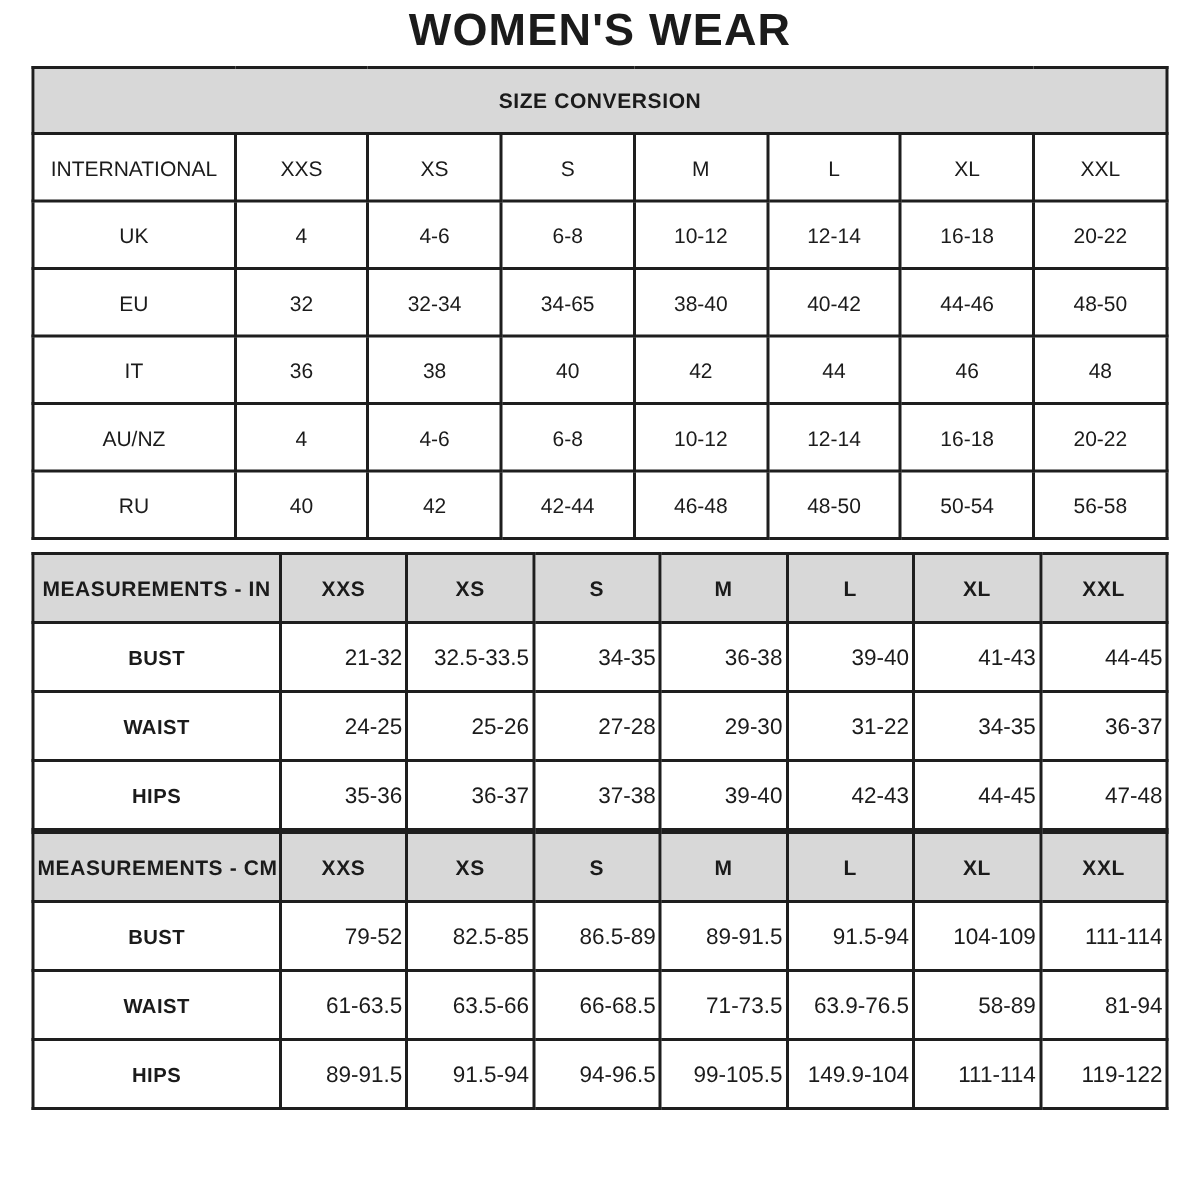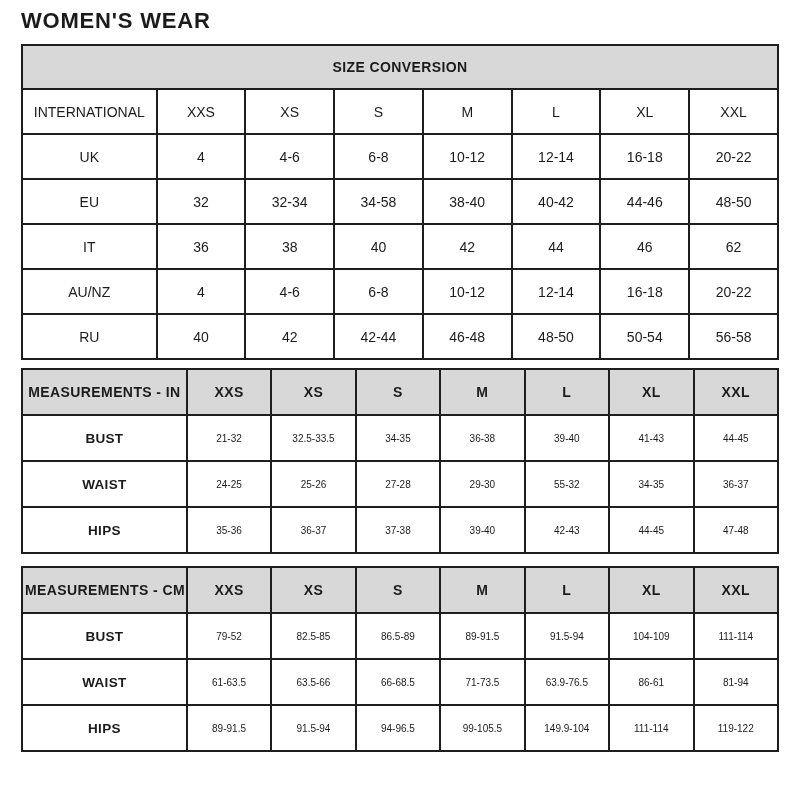--- a/index.html
+++ b/index.html
@@ -11,22 +11,22 @@
   }
   .page {
     width: 800px;
     height: 800px;
     box-sizing: border-box;
     padding: 8px 21px 0 21px;
     background: #ffffff;
     overflow: hidden;
   }
   .title {
-    text-align: left;
-    font-size: 22px;
+    text-align: center;
+    font-size: 30px;
     line-height: 26px;
     font-weight: 700;
     letter-spacing: 0.8px;
     margin: 0 0 10px 0;
   }
   table.tbl {
     border-collapse: collapse;
     table-layout: fixed;
     width: 100%;
   }
@@ -40,23 +40,23 @@
     white-space: nowrap;
   }
   
   #table-conversion { margin-bottom: 8px; }
   #table-conversion .c-label { width: 17.8%; }
   #table-conversion td { height: 43px; }
   #table-conversion td.hdr { height: 42px; }
   
   .tbl-measure .c-label { width: 21.8%; }
   .tbl-measure td { height: 44px; }
-  .tbl-measure td.mval { font-size: 10px; }
+  .tbl-measure td.mval { font-size: 15px; text-align: right; }
   .tbl-measure td.mlabel { font-weight: 700; font-size: 13.5px; letter-spacing: 0.3px; }
-  #table-in { margin-bottom: 12px; }
+  #table-in { }
   
   .tbl td.hdr {
     background: #d8d8d8;
     font-weight: 700;
     font-size: 14px;
     letter-spacing: 0.4px;
   }
 </style>
 </head>
 <body>
@@ -97,35 +97,35 @@
           <td>6-8</td>
           <td>10-12</td>
           <td>12-14</td>
           <td>16-18</td>
           <td>20-22</td>
         </tr>
         <tr>
           <td>EU</td>
           <td>32</td>
           <td>32-34</td>
-          <td>34-58</td>
+          <td>34-65</td>
           <td>38-40</td>
           <td>40-42</td>
           <td>44-46</td>
           <td>48-50</td>
         </tr>
         <tr>
           <td>IT</td>
           <td>36</td>
           <td>38</td>
           <td>40</td>
           <td>42</td>
           <td>44</td>
           <td>46</td>
-          <td>62</td>
+          <td>48</td>
         </tr>
         <tr>
           <td>AU/NZ</td>
           <td>4</td>
           <td>4-6</td>
           <td>6-8</td>
           <td>10-12</td>
           <td>12-14</td>
           <td>16-18</td>
           <td>20-22</td>
@@ -174,21 +174,21 @@
           <td class="mval">39-40</td>
           <td class="mval">41-43</td>
           <td class="mval">44-45</td>
         </tr>
         <tr>
           <td class="mlabel">WAIST</td>
           <td class="mval">24-25</td>
           <td class="mval">25-26</td>
           <td class="mval">27-28</td>
           <td class="mval">29-30</td>
-          <td class="mval">55-32</td>
+          <td class="mval">31-22</td>
           <td class="mval">34-35</td>
           <td class="mval">36-37</td>
         </tr>
         <tr>
           <td class="mlabel">HIPS</td>
           <td class="mval">35-36</td>
           <td class="mval">36-37</td>
           <td class="mval">37-38</td>
           <td class="mval">39-40</td>
           <td class="mval">42-43</td>
@@ -230,21 +230,21 @@
           <td class="mval">104-109</td>
           <td class="mval">111-114</td>
         </tr>
         <tr>
           <td class="mlabel">WAIST</td>
           <td class="mval">61-63.5</td>
           <td class="mval">63.5-66</td>
           <td class="mval">66-68.5</td>
           <td class="mval">71-73.5</td>
           <td class="mval">63.9-76.5</td>
-          <td class="mval">86-61</td>
+          <td class="mval">58-89</td>
           <td class="mval">81-94</td>
         </tr>
         <tr>
           <td class="mlabel">HIPS</td>
           <td class="mval">89-91.5</td>
           <td class="mval">91.5-94</td>
           <td class="mval">94-96.5</td>
           <td class="mval">99-105.5</td>
           <td class="mval">149.9-104</td>
           <td class="mval">111-114</td>

